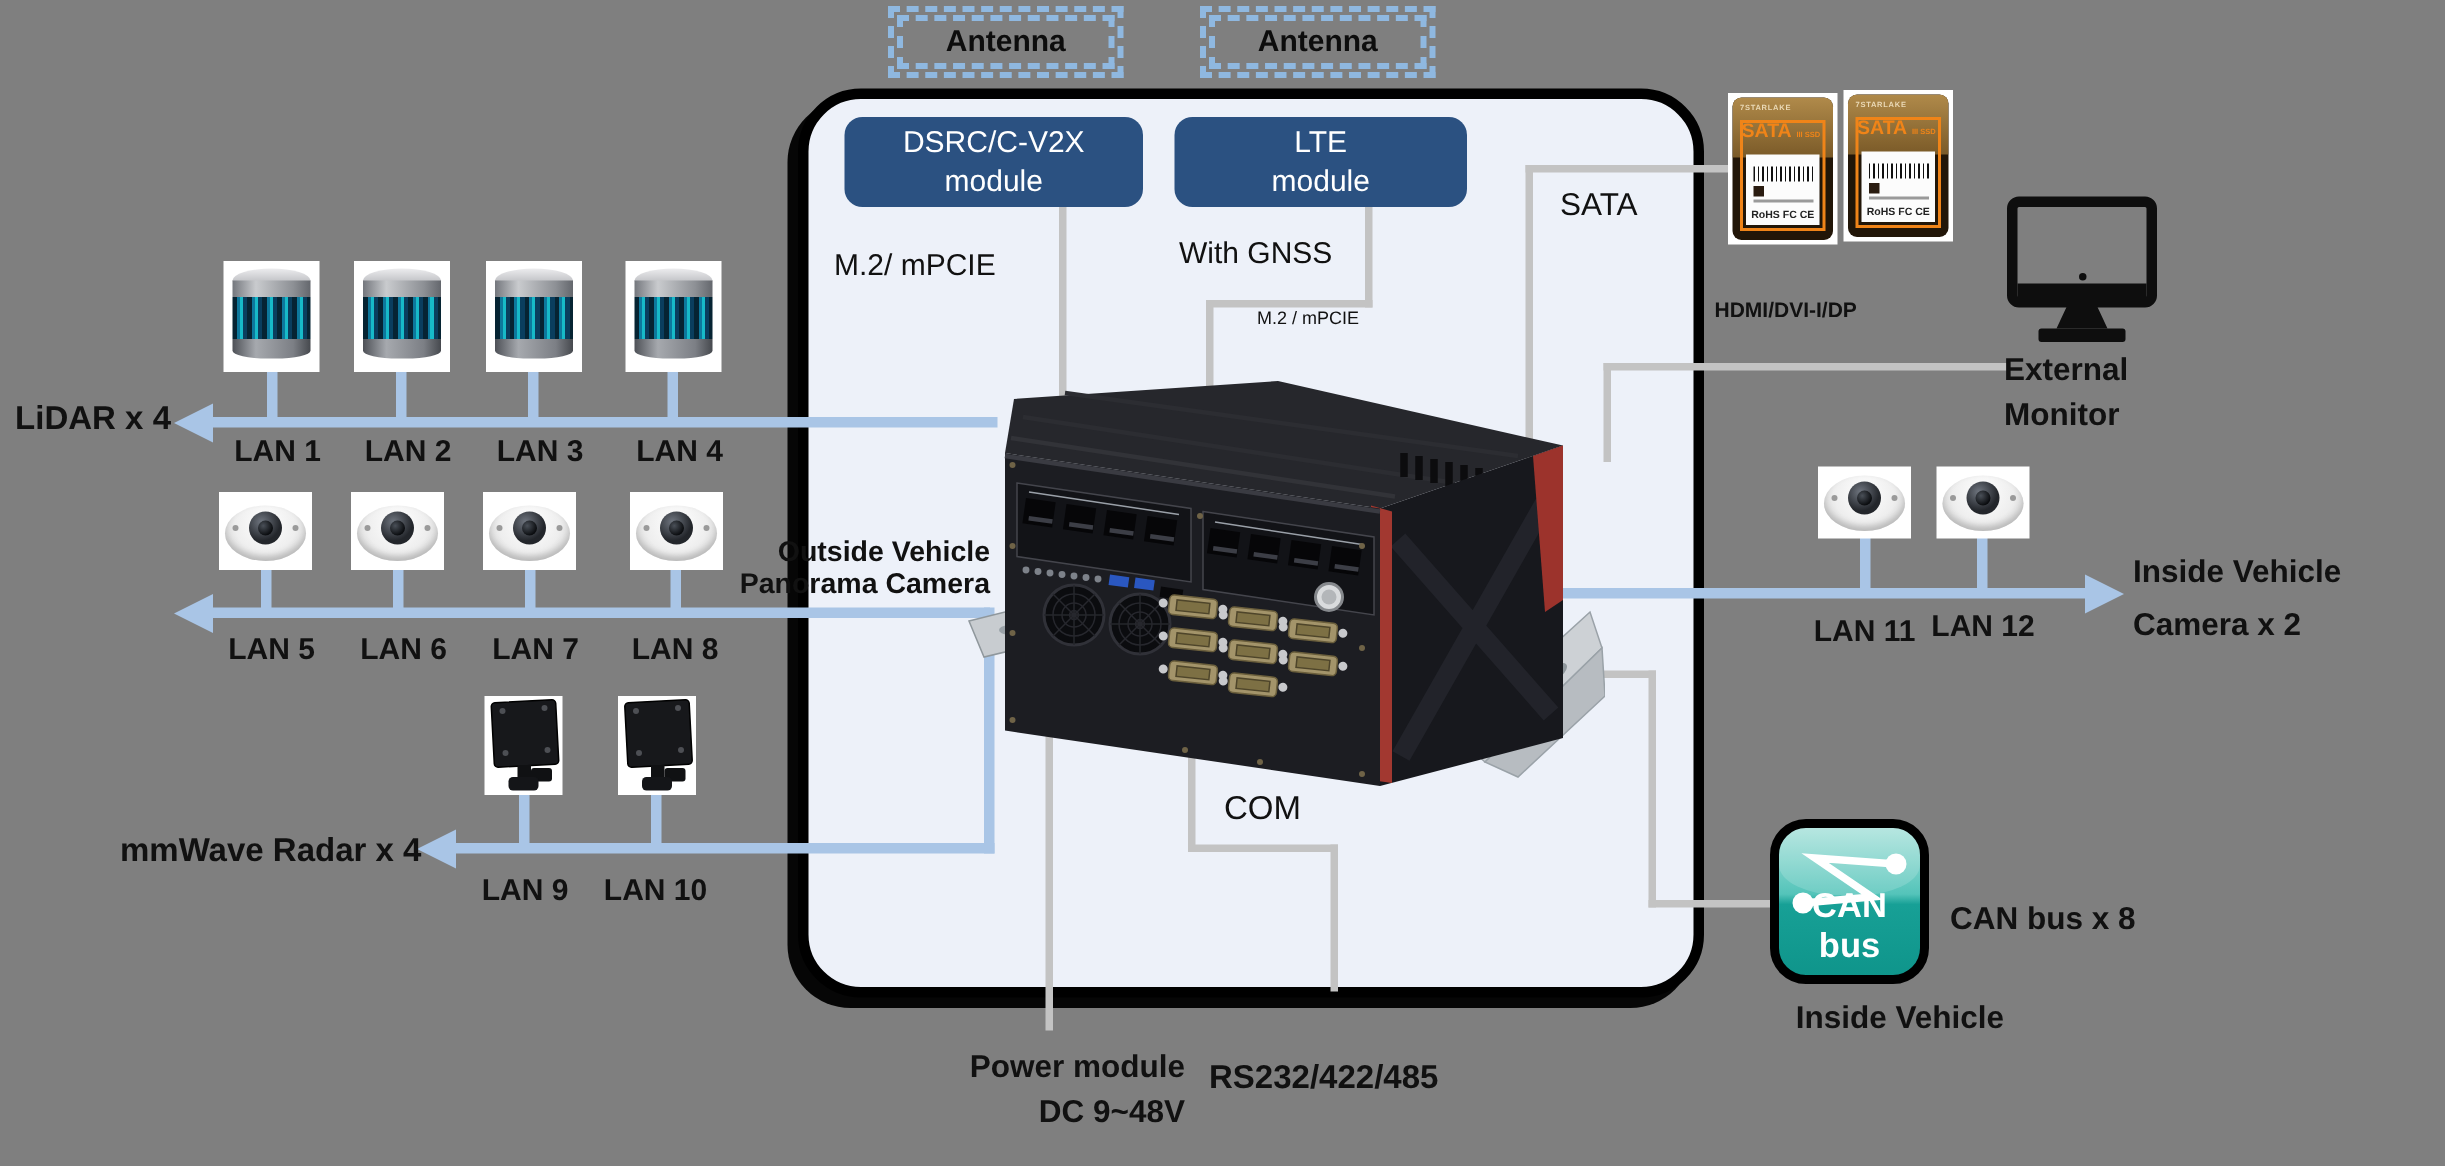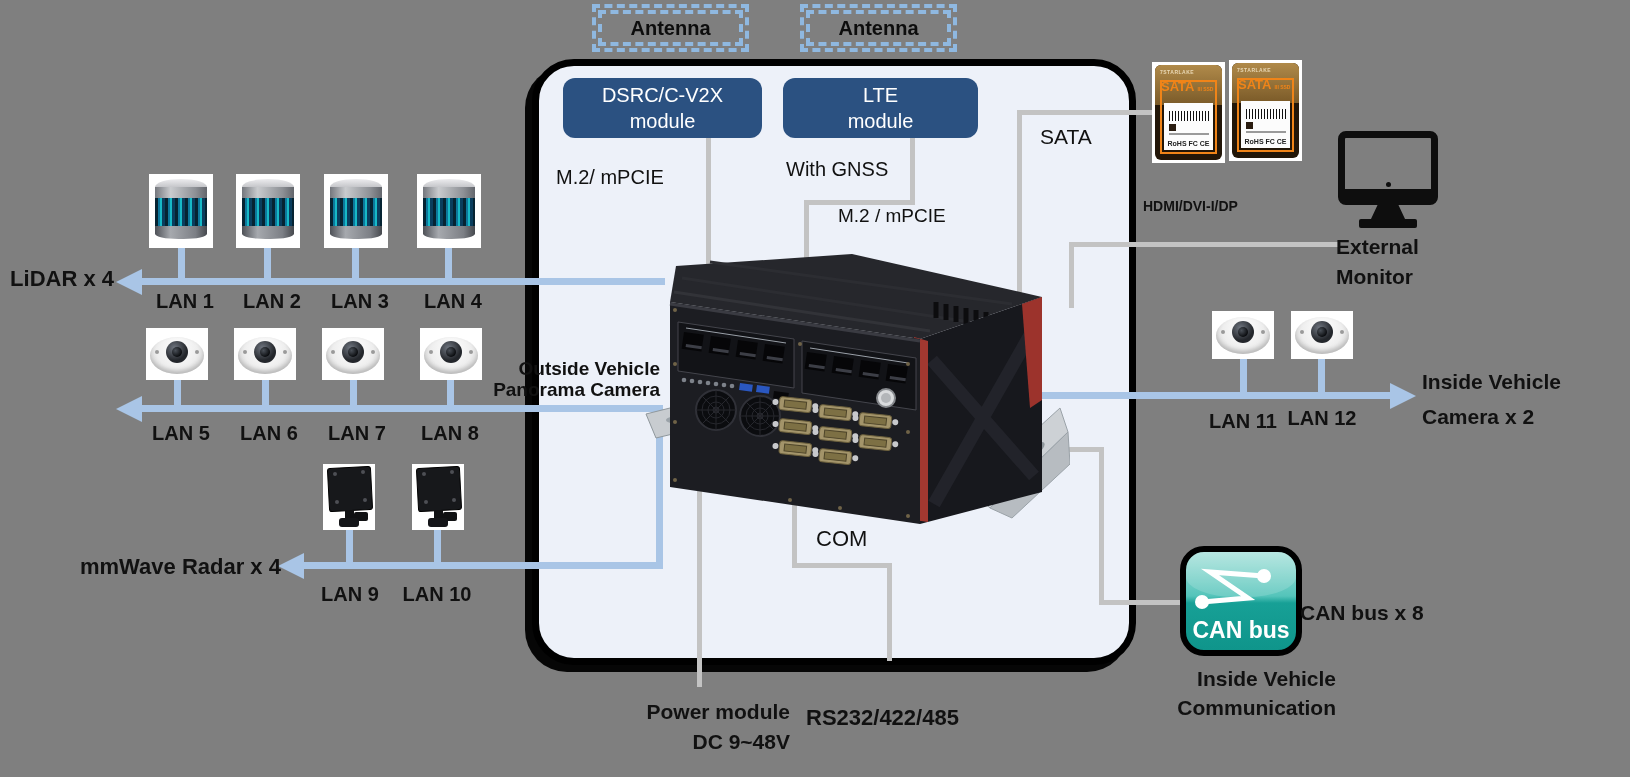--- a/index.html
+++ b/index.html
@@ -76,21 +76,21 @@
   
   .monitor{position:absolute;width:106px;height:100px;}
   .monitor .screen{position:absolute;left:0;top:0;width:100px;height:74px;box-sizing:border-box;
            border:7px solid #0e0e0e;border-radius:8px;}
   .monitor .bar{position:absolute;left:7px;top:58px;width:86px;height:9px;background:#0e0e0e;}
   .monitor .dot{position:absolute;left:48px;top:51px;width:5px;height:5px;border-radius:50%;background:#0e0e0e;}
   .monitor .stand{position:absolute;left:33px;top:73px;width:20px;height:0;
            border-bottom:15px solid #0e0e0e;border-left:7px solid transparent;border-right:7px solid transparent;}
   .monitor .base{position:absolute;left:21px;top:88px;width:58px;height:9px;background:#0e0e0e;border-radius:2px;}
   
-  .canbus{position:absolute;width:122px;height:110px;box-sizing:border-box;border:6px solid #000;border-radius:24px;
+  .canbus{position:absolute;width:106px;height:110px;box-sizing:border-box;border:6px solid #000;border-radius:24px;
           background:linear-gradient(180deg,#a9e2db 0%,#54c4ba 45%,#17a096 52%,#0f958b 100%);overflow:hidden;}
   .canbus .gloss{position:absolute;left:0;right:0;top:0;height:46%;background:rgba(255,255,255,0.16);
           border-radius:0 0 45% 45%;}
   .canbus .txt{position:absolute;left:0;right:0;bottom:6px;text-align:center;color:#fff;
           font-weight:bold;font-size:23px;}
   svg{position:absolute;}
 </style>
 </head>
 <body>
 
@@ -150,21 +150,21 @@
     <span>DSRC/C-V2X</span>
     <span>module</span>
   </div>
   <div class="module" style="left:783px;top:78px;width:195px">
     <span>LTE</span>
     <span>module</span>
   </div>
 
   <div class="t" style="left:556px;top:166px;font-size:20px">M.2/ mPCIE</div>
   <div class="t" style="left:786px;top:158px;font-size:20px">With GNSS</div>
-  <div class="t" style="left:838px;top:205px;font-size:19px">M.2 / mPCIE</div>
+  <div class="t" style="left:838px;top:205px;font-size:12px">M.2 / mPCIE</div>
   <div class="t" style="left:1040px;top:125px;font-size:21px">SATA</div>
   <div class="t bold" style="left:1143px;top:198px;font-size:14px">HDMI/DVI-I/DP</div>
   <div class="t" style="left:816px;top:526px;font-size:22px">COM</div>
   <div class="t bold" style="left:806px;top:705px;font-size:22px">RS232/422/485</div>
   <div class="t bold ctr" style="left:606px;top:697px;width:184px;font-size:21px;line-height:30px">
     <div>Power module</div>
     <div>DC 9~48V</div>
   </div>
 
   <div class="t bold ctr" style="left:8px;top:266px;width:106px;font-size:22px">LiDAR x 4</div>
@@ -325,21 +325,20 @@
     <svg viewBox="0 0 94 64" style="left:0;top:4px;width:94px;height:64px">
       <polyline points="16,46 62,42 24,16 78,20" fill="none" stroke="#fff" stroke-width="5"></polyline>
       <circle cx="16" cy="46" r="7" fill="#fff"></circle>
         <circle cx="78" cy="20" r="7" fill="#fff"></circle>
     </svg>
     <div class="txt">CAN bus</div>
   </div>
   <div class="t bold" style="left:1300px;top:601px;font-size:21px">CAN bus x 8</div>
   <div class="t bold ctr" style="left:1146px;top:664px;width:190px;font-size:21px;line-height:29px">
     <div>Inside Vehicle</div>
-    <div>Communication</div>
   </div>
 
   <svg viewBox="0 0 430 290" style="left:640px;top:252px;width:430px;height:290px">
 
     <polygon points="6,162 54,150 62,175 16,186" fill="#c8ccd0" stroke="#8f979c"></polygon>
     <ellipse cx="32" cy="168" rx="6" ry="3" fill="#9aa2a8"></ellipse>
     <polygon points="330,238 420,156 428,180 350,256" fill="#cdd1d5" stroke="#9aa2a8"></polygon>
     <polygon points="350,256 428,180 430,212 372,266" fill="#b7bcc1" stroke="#9aa2a8"></polygon>
     <ellipse cx="398" cy="196" rx="8" ry="4" fill="#8f979c" transform="rotate(-40 398 196)"></ellipse>
 

